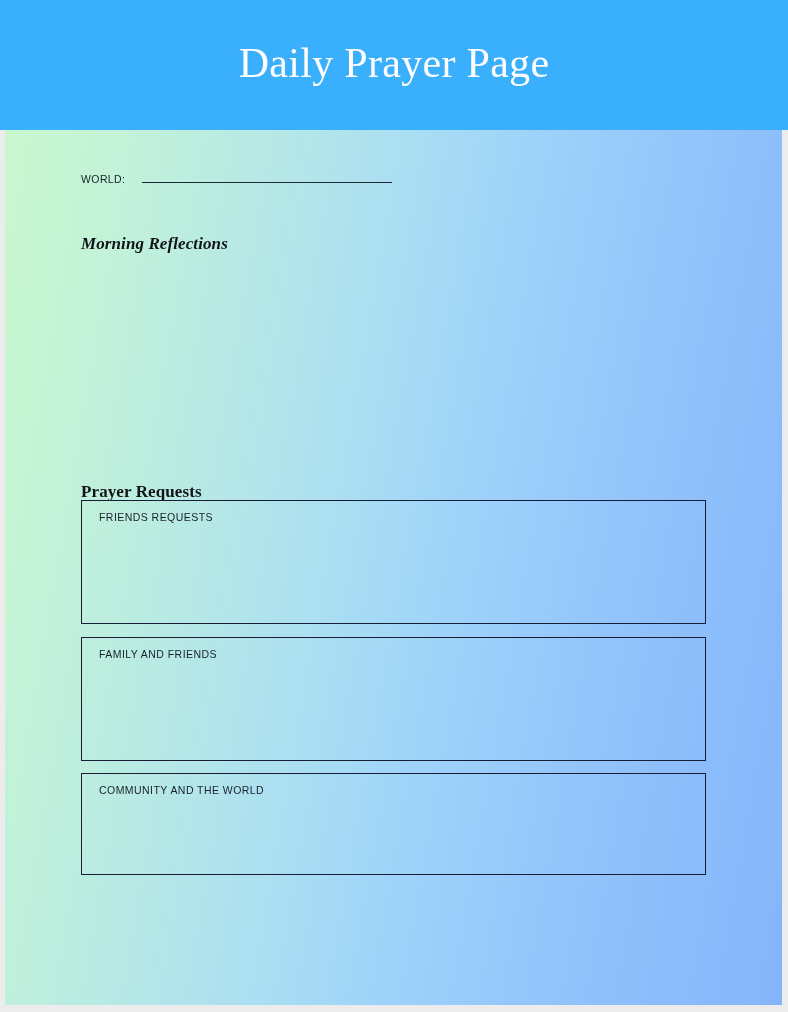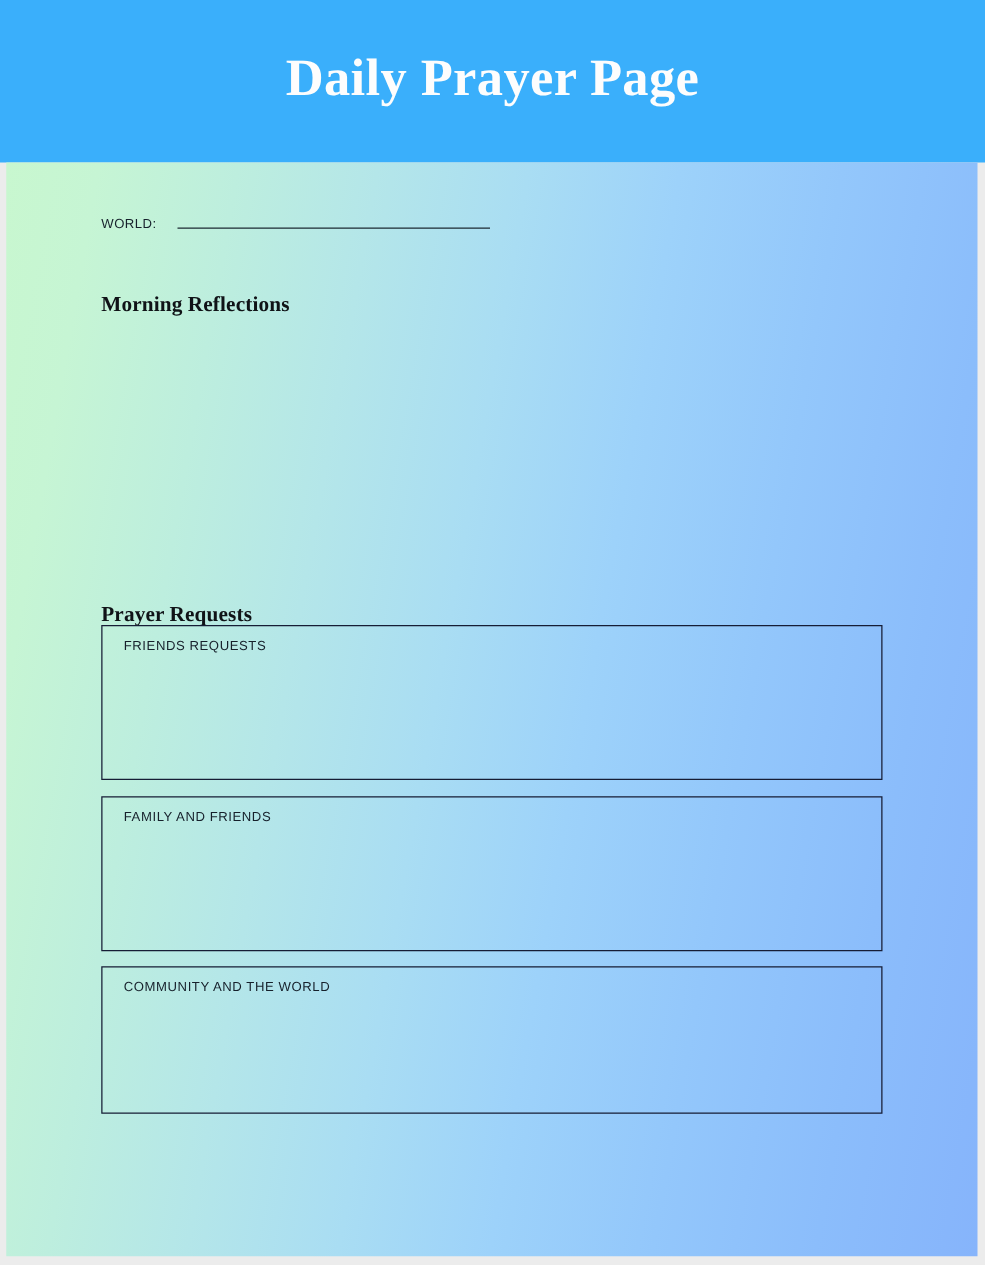--- a/index.html
+++ b/index.html
@@ -29,21 +29,21 @@
     top: 0;
     width: 788px;
     height: 130px;
     background: #3aaffb;
     display: flex;
     align-items: center;
     justify-content: center;
   }
   #page-title {
     font-family: "Liberation Serif", serif;
-    font-weight: bold;
+    font-weight: normal;
     font-size: 42px;
     color: #fdfdfd;
     letter-spacing: 0.3px;
     line-height: 1;
     margin: 0;
     padding-bottom: 4px;
     white-space: nowrap;
   }
 
   
@@ -94,21 +94,21 @@
     position: absolute;
     left: 81px;
     font-family: "Liberation Serif", serif;
     font-weight: bold;
     font-size: 17px;
     color: #101317;
     letter-spacing: 0.1px;
     line-height: 20px;
     white-space: nowrap;
   }
-  #heading-morning { top: 220px; }
+  #heading-morning { top: 220px; font-style: italic; }
   #heading-requests { top: 468px; }
 
   
   .write-box {
     position: absolute;
     left: 81px;
     width: 625px;
     border: 1.4px solid #161d35;
     background: transparent;
     box-sizing: border-box;
@@ -120,21 +120,21 @@
     font-size: 10.5px;
     color: #16202b;
     letter-spacing: 0.45px;
     line-height: 13px;
     font-family: "Liberation Sans", sans-serif;
     white-space: nowrap;
   }
   #box-grateful        { top: 253px; height: 164px; }
   #box-personal        { top: 500px; height: 124px; }
   #box-family          { top: 637px; height: 124px; }
-  #box-community       { top: 773px; height: 118px; }
+  #box-community       { top: 773px; height: 102px; }
 
   
   .caption {
     position: absolute;
     left: 81px;
     font-size: 10.5px;
     color: #18222e;
     letter-spacing: 0.15px;
     line-height: 13px;
     font-family: "Liberation Sans", sans-serif;

